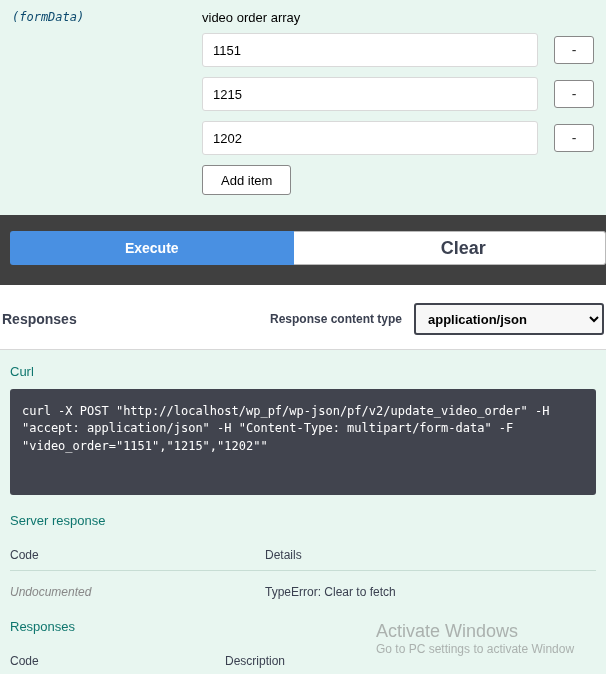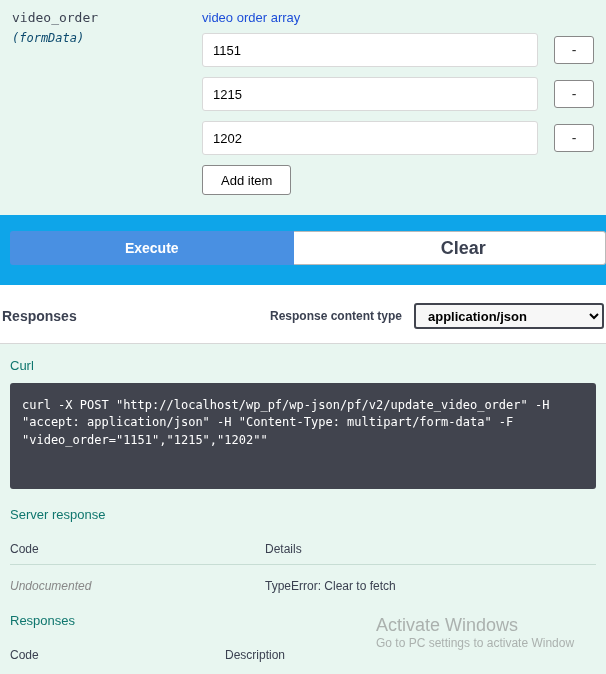--- a/index.html
+++ b/index.html
@@ -15,21 +15,21 @@
       background: #e8f6f0;
       padding: 10px 12px 20px 12px;
       display: flex;
       gap: 20px;
     }
     .param-left { width: 170px; flex-shrink: 0; }
     .param-name { font-family: monospace; font-size: 13px; color: #3b4151; margin-bottom: 6px; }
     .param-type { font-family: monospace; font-size: 12px; color: #55595f; margin-bottom: 4px; }
     .param-in { font-family: monospace; font-size: 12px; color: #0c4a6e; font-style: italic; }
     .param-right { flex: 1; }
-    .param-label { font-size: 13px; color: #1d4ed8; margin-bottom: 8px; }
+    .param-label { font-size: 13px; color: #000000; margin-bottom: 8px; }
     .item-row { display: flex; gap: 16px; margin-bottom: 10px; align-items: center; border-radius: 8px; }
     .item-input {
       flex: 1;
       height: 34px;
       border: 1px solid #d9d9d9;
       border-radius: 3px;
       padding: 0 10px;
       font-size: 13px;
       background: #fff;
     }
@@ -46,21 +46,21 @@
     .add-item-btn {
       height: 30px;
       padding: 0 18px;
       background: #fff;
       border: 1px solid #888;
       border-radius: 3px;
       font-size: 13px;
       cursor: pointer;
     }
     .btn-bar {
-      background: #0ea5e9;
+      background: #404040;
       padding: 16px 0 20px 10px;
       display: flex;
     }
     .execute-btn {
       flex: 1;
       height: 34px;
       background: #4990e2;
       color: #fff;
       border: none;
       font-size: 14px;
@@ -85,21 +85,21 @@
       display: flex;
       align-items: center;
       padding: 18px 2px 14px 2px;
       border-bottom: 1px solid #d7d7d7;
       background: #fff;
     }
     .responses-title { font-size: 14px; font-weight: 700; flex: 1; }
     .ct-label { font-size: 12px; font-weight: 700; margin-right: 12px; }
     .ct-select {
       flex: 0 0 190px;
-      height: 26px;
+      height: 32px;
       border: 2px solid #41444e;
       border-radius: 3px;
       padding: 0 8px;
       font-size: 13px;
       font-weight: 700;
       background: #f7f7f7;
     }
     .curl-section { background: #e8f6f0; padding: 14px 10px 14px 10px; }
     .subhead { font-size: 13px; color: #0f766e; margin-bottom: 10px; }
     .curl-box {
@@ -136,21 +136,20 @@
       width: 230px;
     }
     .wm-1 { font-size: 18px; }
     .wm-2 { font-size: 12px; }
   </style>
 </head>
 <body>
 
 <div class="param-section">
   <div class="param-left">
-    <div class="param-name">video_order</div>
     <div class="param-in">(formData)</div>
   </div>
   <div class="param-right">
     <div class="param-label">video order array</div>
 
     <div class="item-row">
       <input class="item-input" value="1151" style="">
       <button class="item-remove">-</button>
     </div>
     <div class="item-row">

